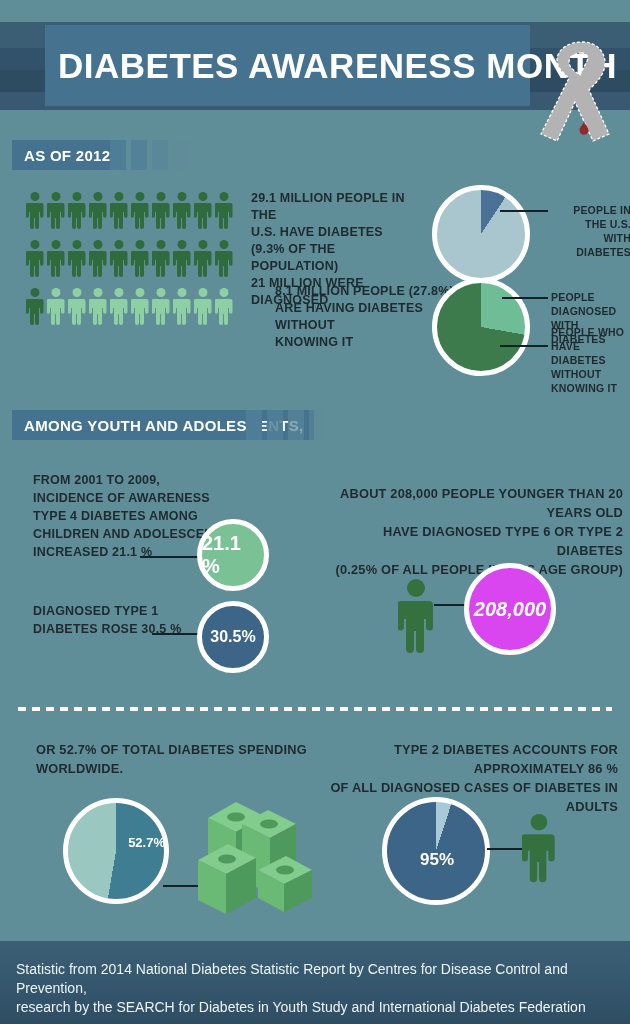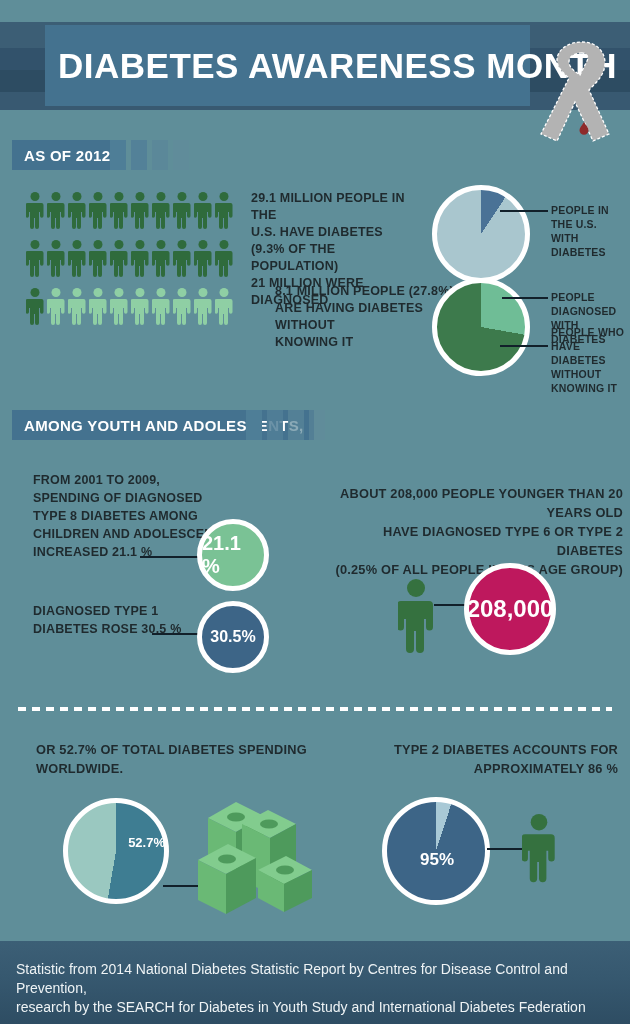--- a/index.html
+++ b/index.html
@@ -275,21 +275,21 @@
     <div>8.1 MILLION PEOPLE (27.8%)</div>
     <div>ARE HAVING DIABETES WITHOUT</div>
     <div>KNOWING IT</div>
   </div>
 
   <div class="pie-wrap" style="left:432px;top:185px;">
     <div class="pie" style="width:88px;height:88px;border:5px solid #fff;
         background:conic-gradient(from 0deg,#4a7296 0turn 0.093turn,#a9c6ce 0.093turn 1turn);"></div>
   </div>
   <div class="leader" style="left:500px;top:210px;width:48px;"></div>
-  <div class="legend" style="left:551px;top:203px;width:80px;">
+  <div class="legend" style="left:551px;top:203px;width:80px;text-align:right;">
     <div>PEOPLE IN THE U.S.</div>
     <div>WITH DIABETES</div>
   </div>
 
   <div class="pie-wrap" style="left:432px;top:278px;">
     <div class="pie" style="width:88px;height:88px;border:5px solid #fff;
         background:conic-gradient(from 0deg,#6fbd96 0turn 0.278turn,#3d7a4c 0.278turn 1turn);"></div>
   </div>
   <div class="leader" style="left:502px;top:297px;width:46px;"></div>
   <div class="legend" style="left:551px;top:290px;width:82px;">
@@ -306,22 +306,22 @@
   <div class="sec-label" style="left:12px;top:410px;">AMONG YOUTH AND ADOLESCENTS,</div>
   <div class="sec-bars" style="left:246px;top:410px;">
     <i></i>
       <i></i>
     <i></i>
       <i></i>
   </div>
 
   <div class="btext" style="left:33px;top:471px;width:200px;line-height:18px;">
     <div>FROM 2001 TO 2009,</div>
-    <div>SPENDING OF DIAGNOSED</div>
-    <div>TYPE 8 DIABETES AMONG</div>
+    <div>INCIDENCE OF AWARENESS</div>
+    <div>TYPE 4 DIABETES AMONG</div>
     <div>CHILDREN AND ADOLESCENTS</div>
     <div>INCREASED 21.1 %</div>
   </div>
   <div class="leader" style="left:140px;top:556px;width:60px;"></div>
   <div class="circ" style="left:197px;top:519px;width:62px;height:62px;background:#7ac295;font-size:20px;">21.1 %</div>
 
   <div class="btext" style="left:33px;top:602px;width:200px;line-height:18px;">
     <div>DIAGNOSED TYPE 1</div>
     <div>DIABETES ROSE 30.5 %</div>
   </div>
@@ -332,21 +332,21 @@
     <div>ABOUT 208,000 PEOPLE YOUNGER THAN 20 YEARS OLD</div>
     <div>HAVE DIAGNOSED TYPE 6 OR TYPE 2 DIABETES</div>
     <div>(0.25% OF ALL PEOPLE IN THIS AGE GROUP)</div>
   </div>
 
   <svg style="position:absolute;left:398px;top:578px;" width="36" height="78" viewBox="0 0 36 78">
     <circle cx="18" cy="10" r="9" fill="#35713f"></circle>
     <path d="M5 23 h26 a4 4 0 0 1 4 4 v22 a3.5 3.5 0 0 1 -7 0 v-8 h-2 v30 a4 4 0 0 1 -8 0 v-18 h-2 v18 a4 4 0 0 1 -8 0 v-30 h-2 v8 a3.5 3.5 0 0 1 -7 0 v-22 a4 4 0 0 1 4 -4 z" fill="#35713f"></path>
   </svg>
   <div class="leader" style="left:434px;top:604px;width:36px;"></div>
-  <div class="circ" style="left:464px;top:563px;width:82px;height:82px;background:#be185d;font-size:24px;">208,000</div>
+  <div class="circ" style="left:464px;top:563px;width:82px;height:82px;background:#d946ef;font-size:20px;font-style:italic;">208,000</div>
 
   <div class="divider"></div>
 
   <div class="btext" style="left:36px;top:740px;width:290px;line-height:19px;font-size:12.8px;">
     <div>OR 52.7% OF TOTAL DIABETES SPENDING WORLDWIDE.</div>
   </div>
   <div class="pie-wrap" style="left:63px;top:798px;">
     <div class="pie" style="width:96px;height:96px;border:5px solid #fff;
         background:conic-gradient(from 0deg,#3e7d92 0turn 0.527turn,#9ac8c0 0.527turn 1turn);"></div>
   </div>
@@ -371,20 +371,21 @@
     <ellipse cx="39" cy="77" rx="9" ry="4.5" fill="#4e9a5c"></ellipse>
 
     <path d="M70 88 L98 74 L124 88 L96 102 Z" fill="#82cc8e"></path>
     <path d="M70 88 L96 102 L96 130 L70 116 Z" fill="#6ab975"></path>
     <path d="M96 102 L124 88 L124 116 L96 130 Z" fill="#4e9a5c"></path>
     <ellipse cx="97" cy="88" rx="9" ry="4.5" fill="#4e9a5c"></ellipse>
   </svg>
 
   <div class="btext" style="left:318px;top:740px;width:300px;line-height:19px;font-size:12.8px;text-align:right;">
     <div>TYPE 2 DIABETES ACCOUNTS FOR APPROXIMATELY 86 %</div>
+    <div>OF ALL DIAGNOSED CASES OF DIABETES IN ADULTS</div>
   </div>
   <div class="pie-wrap" style="left:382px;top:797px;">
     <div class="pie" style="width:98px;height:98px;border:5px solid #fff;
         background:conic-gradient(from 0deg,#a9c9d6 0turn 0.05turn,#3d6587 0.05turn 1turn);"></div>
   </div>
   <div class="pie-label" style="left:398px;top:850px;width:56px;font-size:17px;">95%</div>
   <div class="leader" style="left:487px;top:848px;width:40px;"></div>
 
   <svg style="position:absolute;left:522px;top:813px;" width="34" height="72" viewBox="0 0 36 78">
     <circle cx="18" cy="10" r="9" fill="#35713f"></circle>

